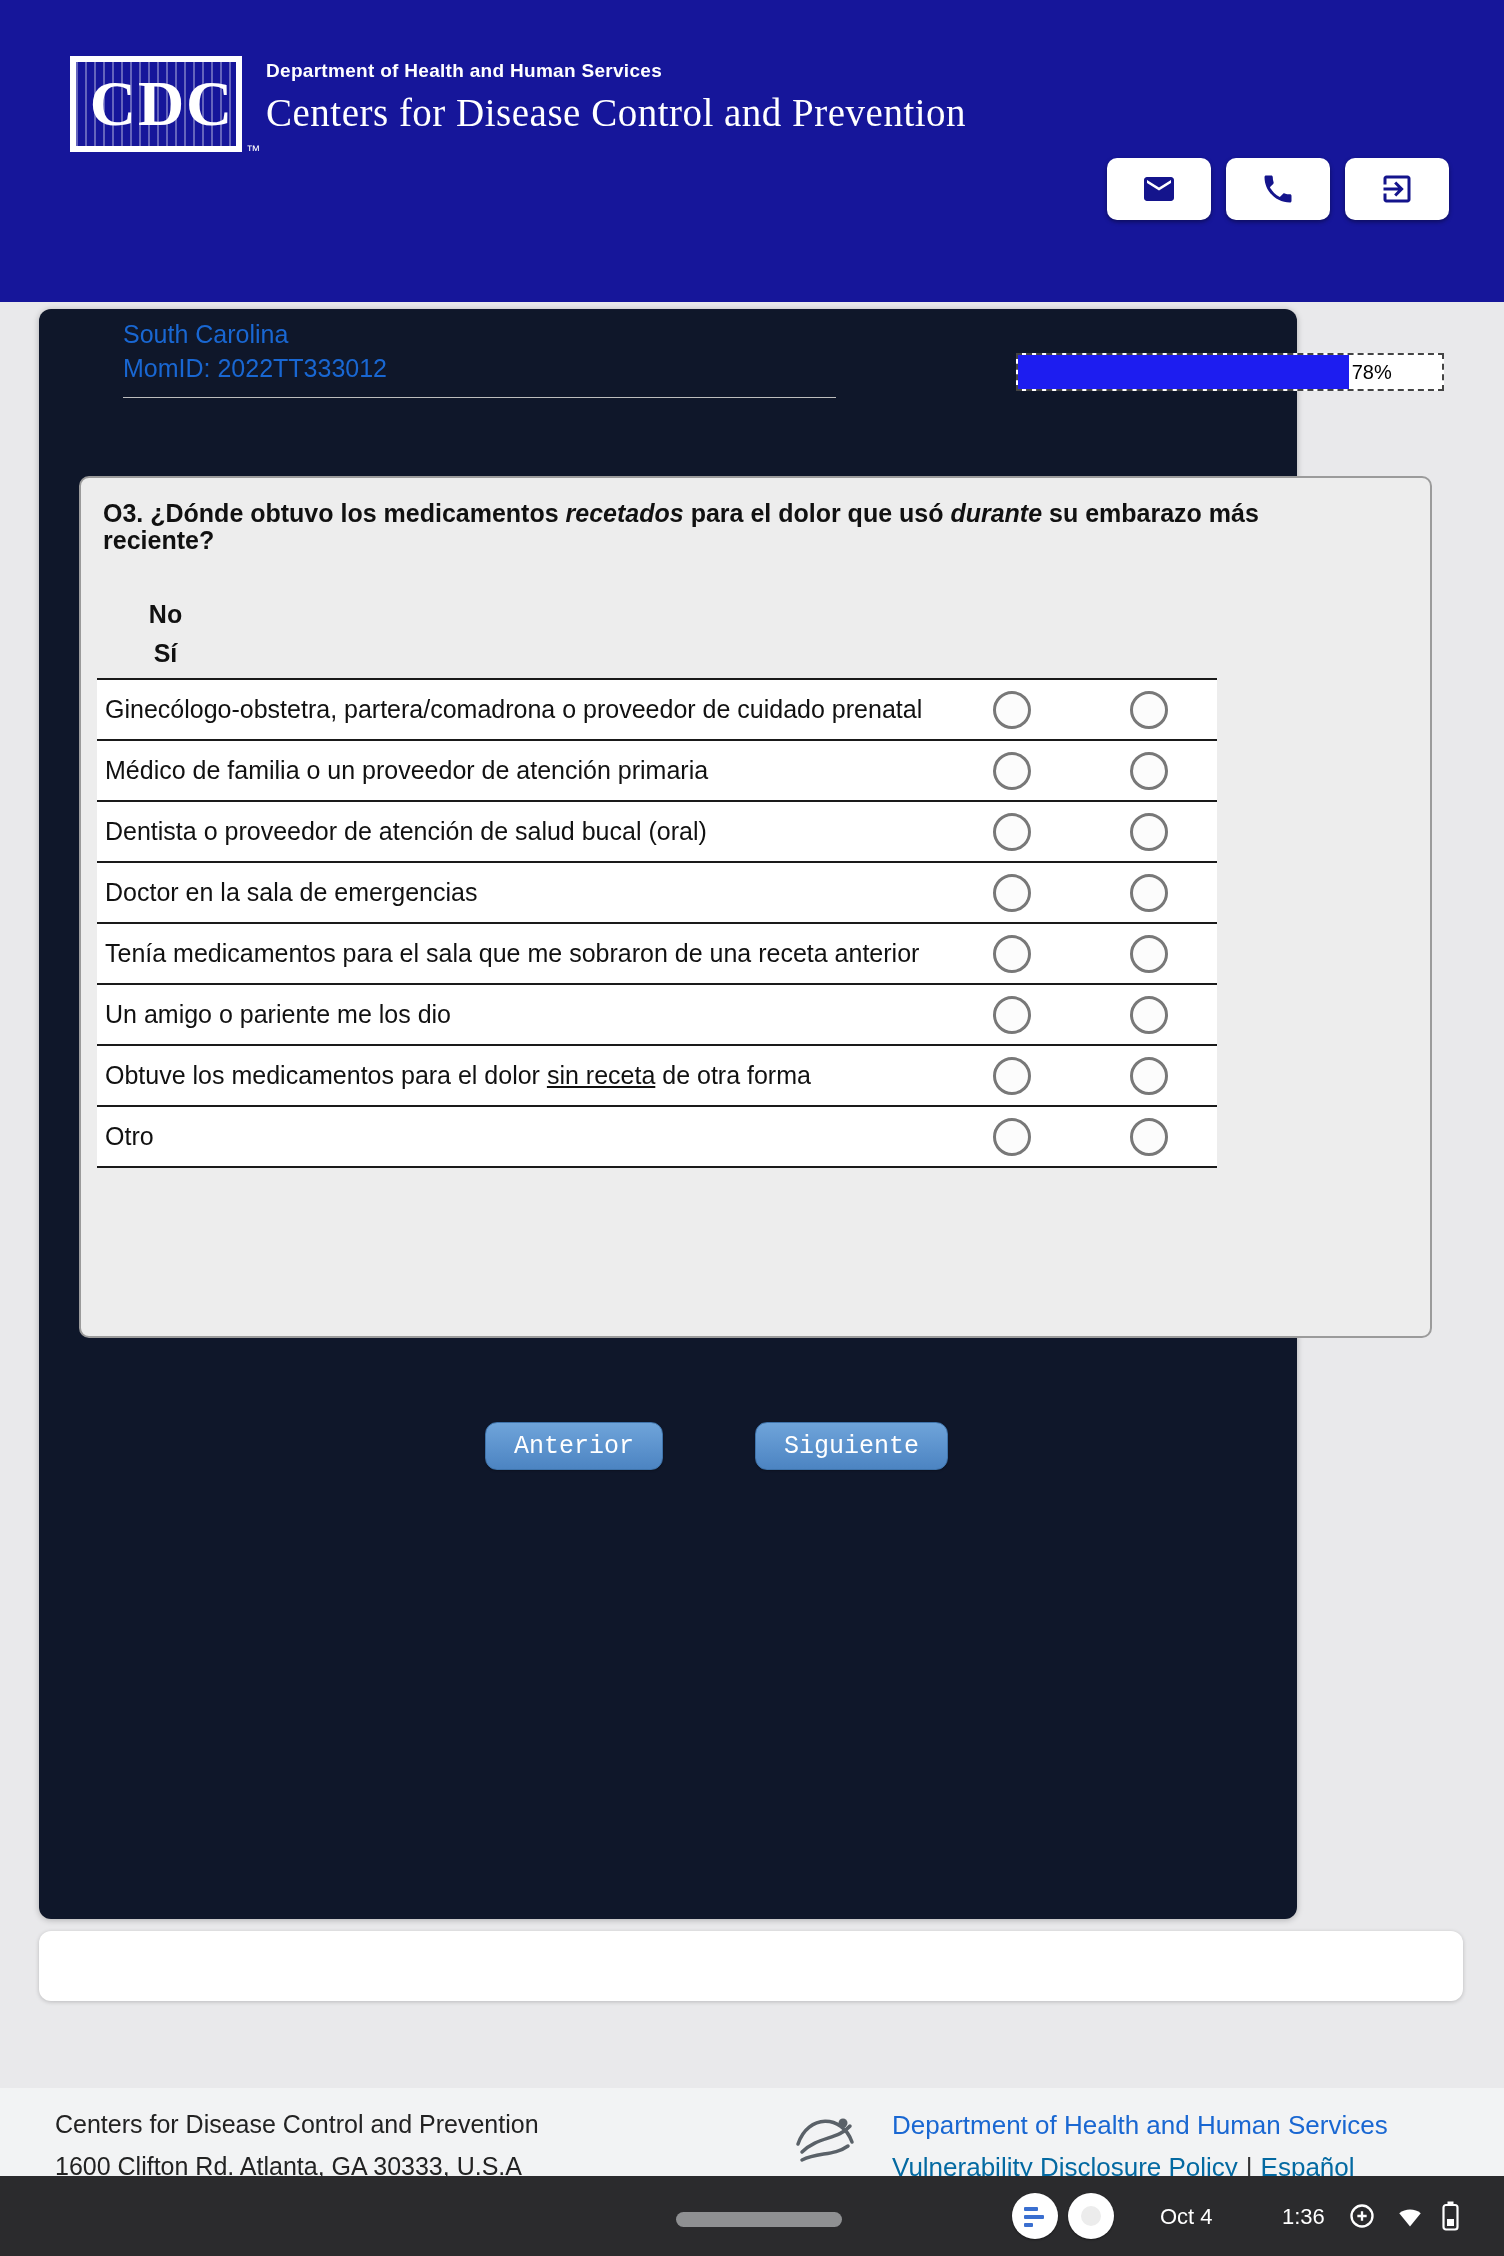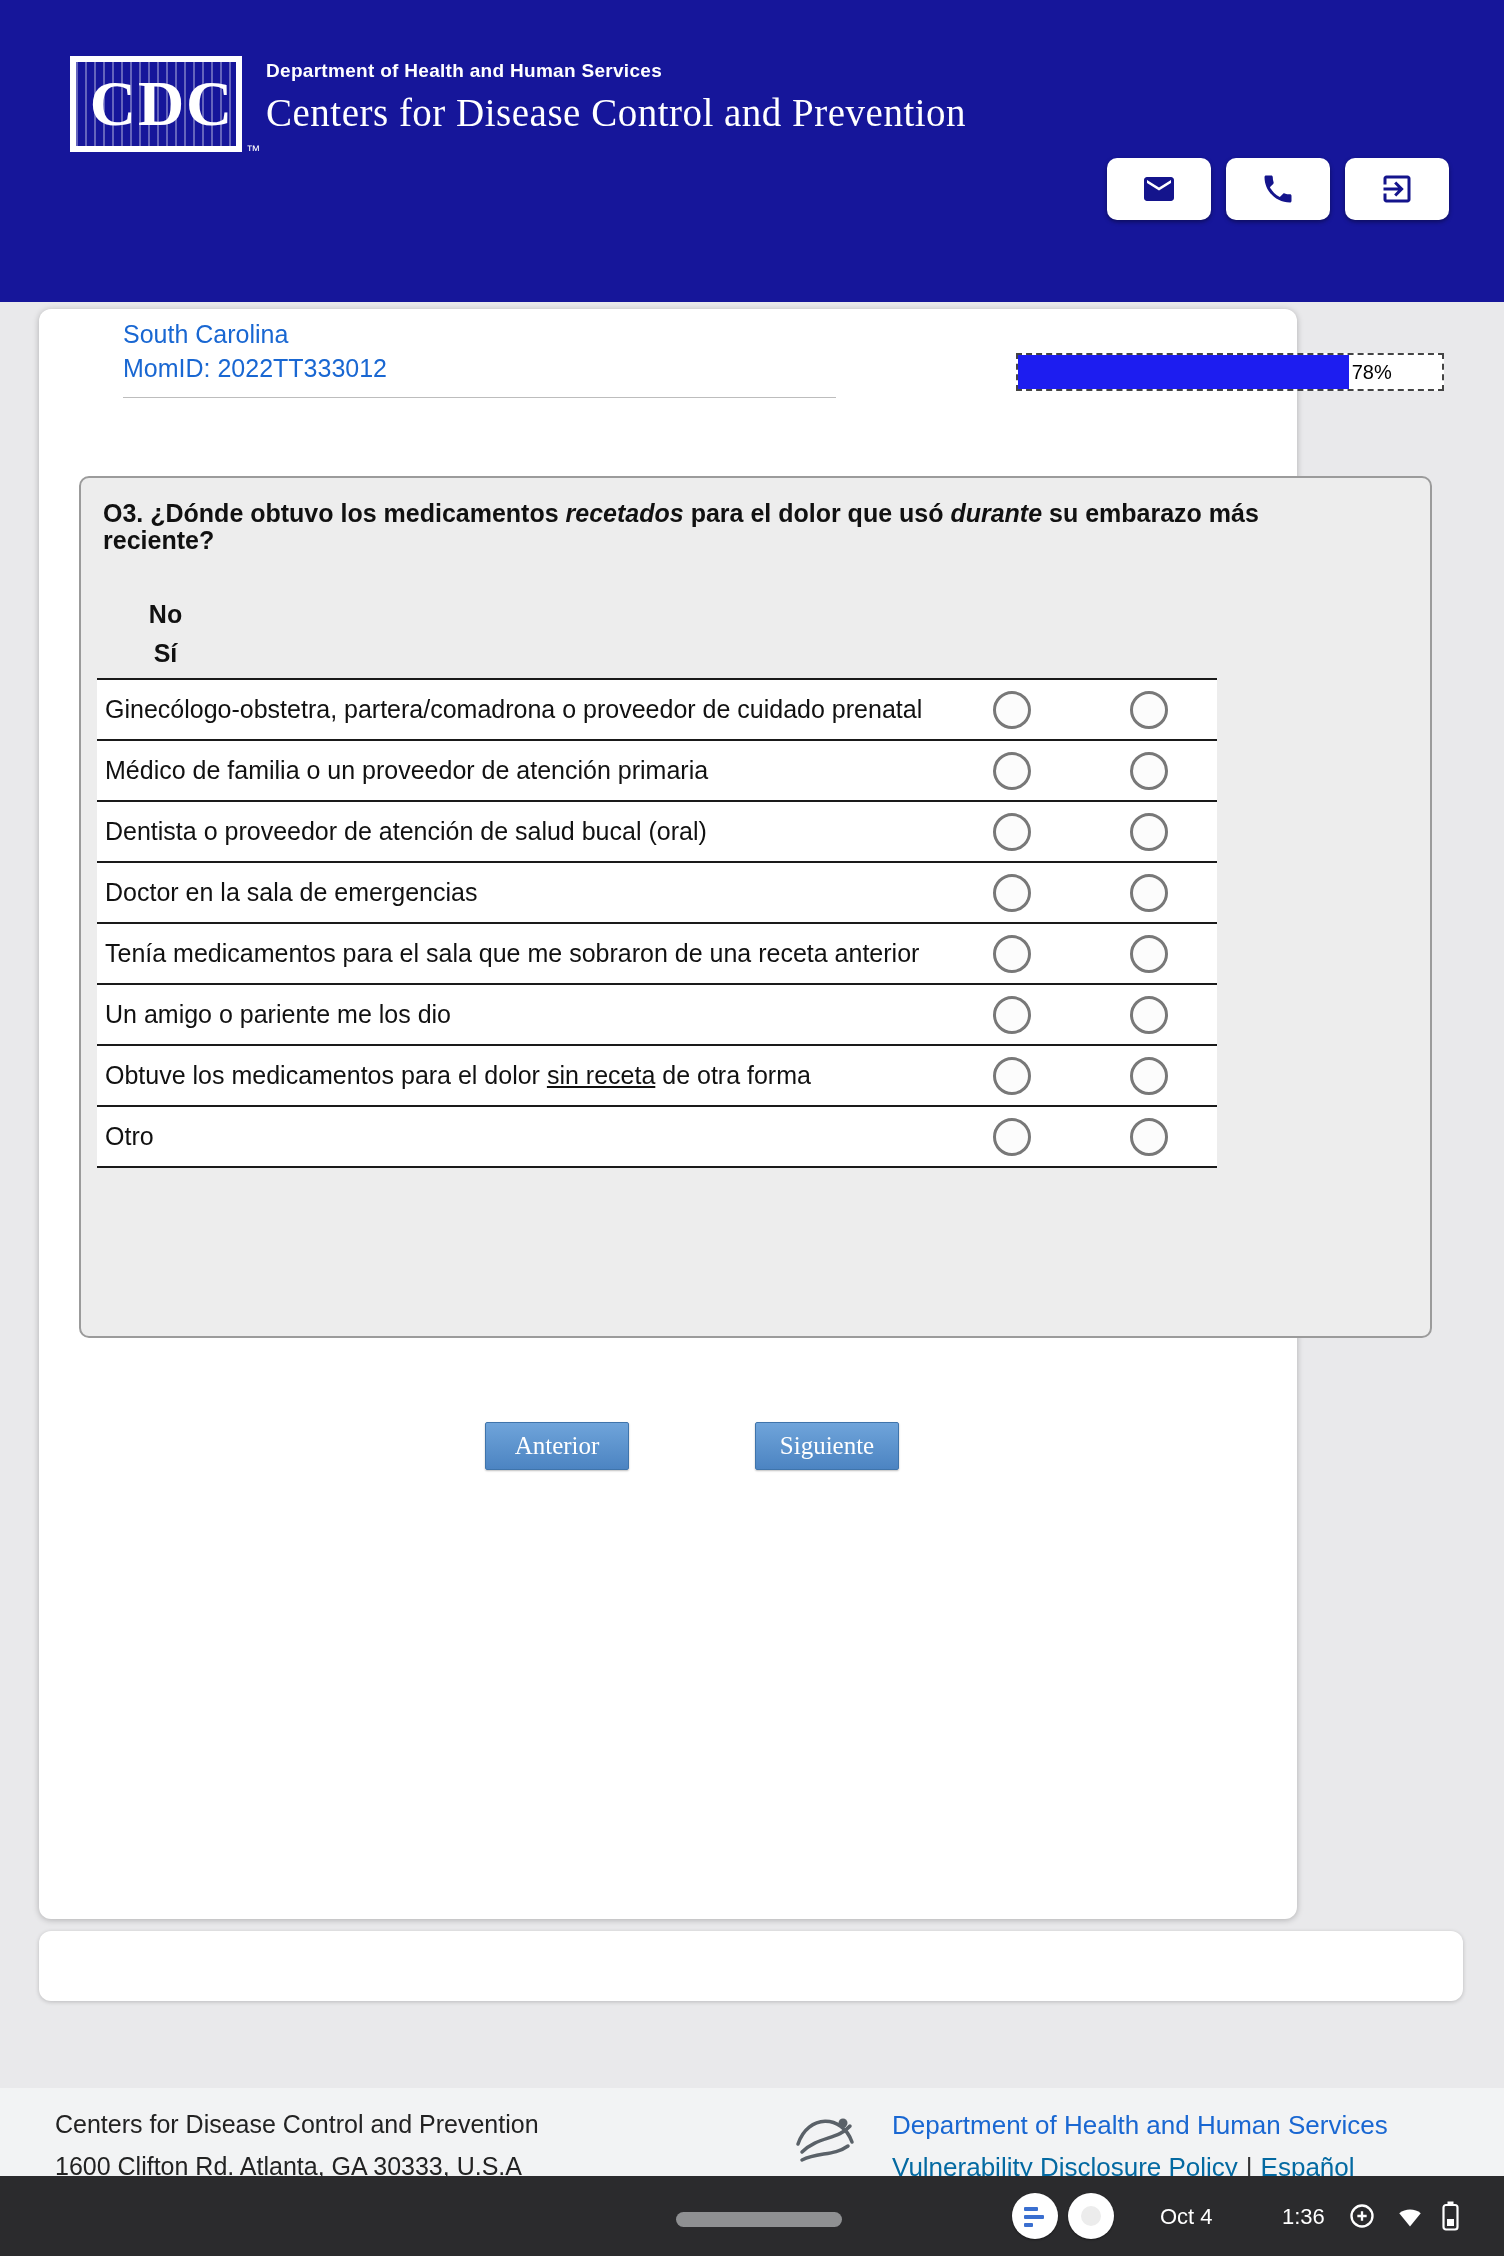--- a/index.html
+++ b/index.html
@@ -20,21 +20,21 @@
   .dept { font-size:19px; font-weight:bold; letter-spacing:.3px; }
   .org  { font-family:"Liberation Serif", serif; font-size:39px; margin-top:8px; letter-spacing:.5px; }
   .header-actions { position:absolute; top:158px; right:55px; display:flex; gap:15px; }
   .hbtn { width:104px; height:62px; background:#fff; border:none; border-radius:10px;
           display:flex; align-items:center; justify-content:center; cursor:pointer;
           box-shadow:0 2px 4px rgba(0,0,0,.4); }
   .hbtn svg { width:36px; height:36px; fill:#14148c; }
 
   
   .main-card { position:absolute; left:39px; top:309px; width:1258px; height:1610px;
-               background:#ffffff; border-radius:12px; box-shadow:0 1px 6px rgba(0,0,0,.25); }
+               background:#0f172a; border-radius:12px; box-shadow:0 1px 6px rgba(0,0,0,.25); }
   .sub-card  { position:absolute; left:39px; top:1931px; width:1424px; height:70px;
                background:#fff; border-radius:12px; box-shadow:0 1px 4px rgba(0,0,0,.2); }
 
   .patient { position:absolute; left:84px; top:8px; }
   .patient a { display:block; color:#1967d2; font-size:25px; line-height:34px; text-decoration:none; cursor:pointer; }
   .rule { width:713px; height:1px; background:#bdbdbd; margin-top:12px; }
 
   .progress-box { position:absolute; left:977px; top:44px; width:428px; height:38px;
                   border:2px dashed #444; background:#fff; display:flex; align-items:center; }
   .progress-fill { height:100%; background:#1d1df0; }
@@ -50,23 +50,23 @@
   .answer-table { position:absolute; left:16px; top:122px; width:1120px; }
   .thead { display:flex; border-bottom:2px solid #1a1a1a;flex-direction:column; }
   .th-label { width:846px; }
   .th-opt { width:137px; text-align:center; font-size:25px; font-weight:bold; color:#111; padding-bottom:10px; }
   .trow { display:flex; align-items:center; background:#fff; border-bottom:2px solid #1a1a1a; }
   .tlabel { width:846px; padding:13px 10px 13px 8px; font-size:25px; line-height:33px; color:#111; }
   .tlabel .u { text-decoration:underline; }
   .tradio { width:137px; display:flex; align-items:center; justify-content:center; }
   .radio { width:38px; height:38px; border-radius:50%; border:3px solid #787878; background:#fcfcfc; cursor:pointer; }
 
-  .nav-btn { position:absolute; height:48px; min-width:144px; padding:0 12px; font-size:25px; color:#fff;
-             font-family:Liberation Serif, serif;
-             background:linear-gradient(#6fa4da,#4c84c2); border:1px solid #3f74ab; border-radius:2px;
+  .nav-btn { position:absolute; height:48px; min-width:144px; padding:0 28px; font-size:25px; color:#fff;
+             font-family:Liberation Mono, monospace;
+             background:linear-gradient(#6fa4da,#4c84c2); border:1px solid #3f74ab; border-radius:12px;
              cursor:pointer; box-shadow:0 1px 2px rgba(0,0,0,.25); }
   .btn-prev { left:446px; top:1113px; }
   .btn-next { left:716px; top:1113px; }
 
   
   .footer { position:absolute; left:0; top:2088px; width:100%; height:168px; background:#f2f3f4; }
   .f-org  { position:absolute; left:55px; top:22px; font-size:25px; color:#222; white-space:nowrap; }
   .f-addr { position:absolute; left:55px; top:64px; font-size:25px; color:#222; white-space:nowrap;text-align:right; }
   .f-logo { position:absolute; left:788px; top:14px; width:74px; height:74px; }
   .f-link1 { position:absolute; left:892px; top:22px; font-size:26px; color:#1967d2; text-decoration:none; white-space:nowrap; cursor:pointer; }

